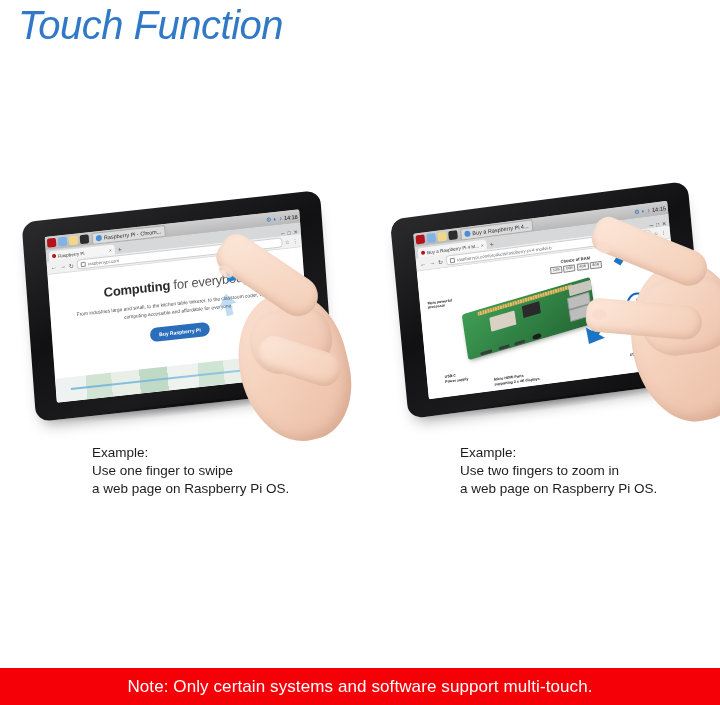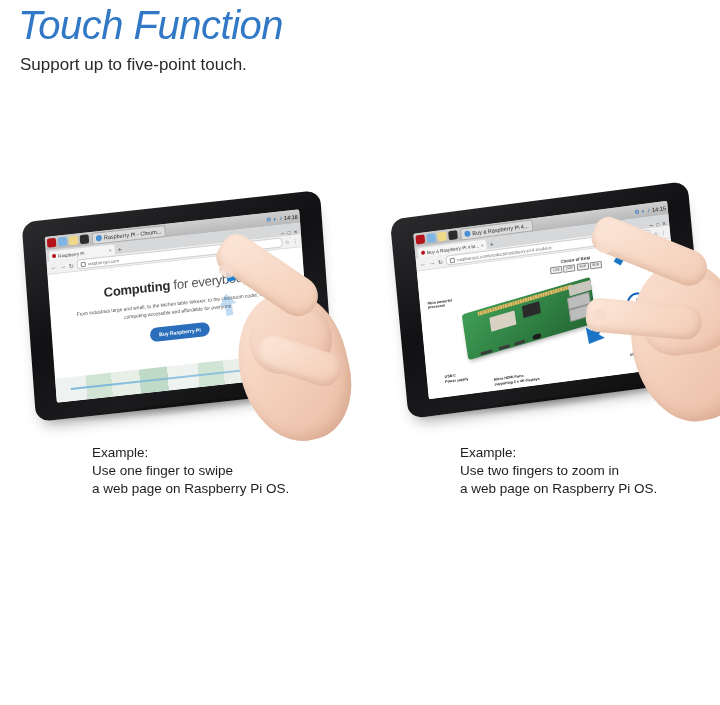--- a/index.html
+++ b/index.html
@@ -287,21 +287,20 @@
   }
   .note span{color:#fff;font-size:17px;letter-spacing:.1px;}
 </style>
 </head>
 <body>
 
 <div class="page">
 
   <div class="header">
     <div class="title">Touch Function</div>
-    <div class="subtitle">Support up to five-point touch.</div>
   </div>
 
   <div class="stage">
 
     <div class="demo left">
       <div class="tablet">
         <div class="screen">
 
           <div class="taskbar">
             <div class="tb-icons">
@@ -500,13 +499,16 @@
     </div>
   </div>
 
   <div class="caption left">Example:
 Use one finger to swipe
 a web page on Raspberry Pi OS.</div>
   <div class="caption right">Example:
 Use two fingers to zoom in
 a web page on Raspberry Pi OS.</div>
 
+  <div class="note">
+    <span>Note: Only certain systems and software support multi-touch.</span>
+  </div>
 </div>
 
 </body></html>

